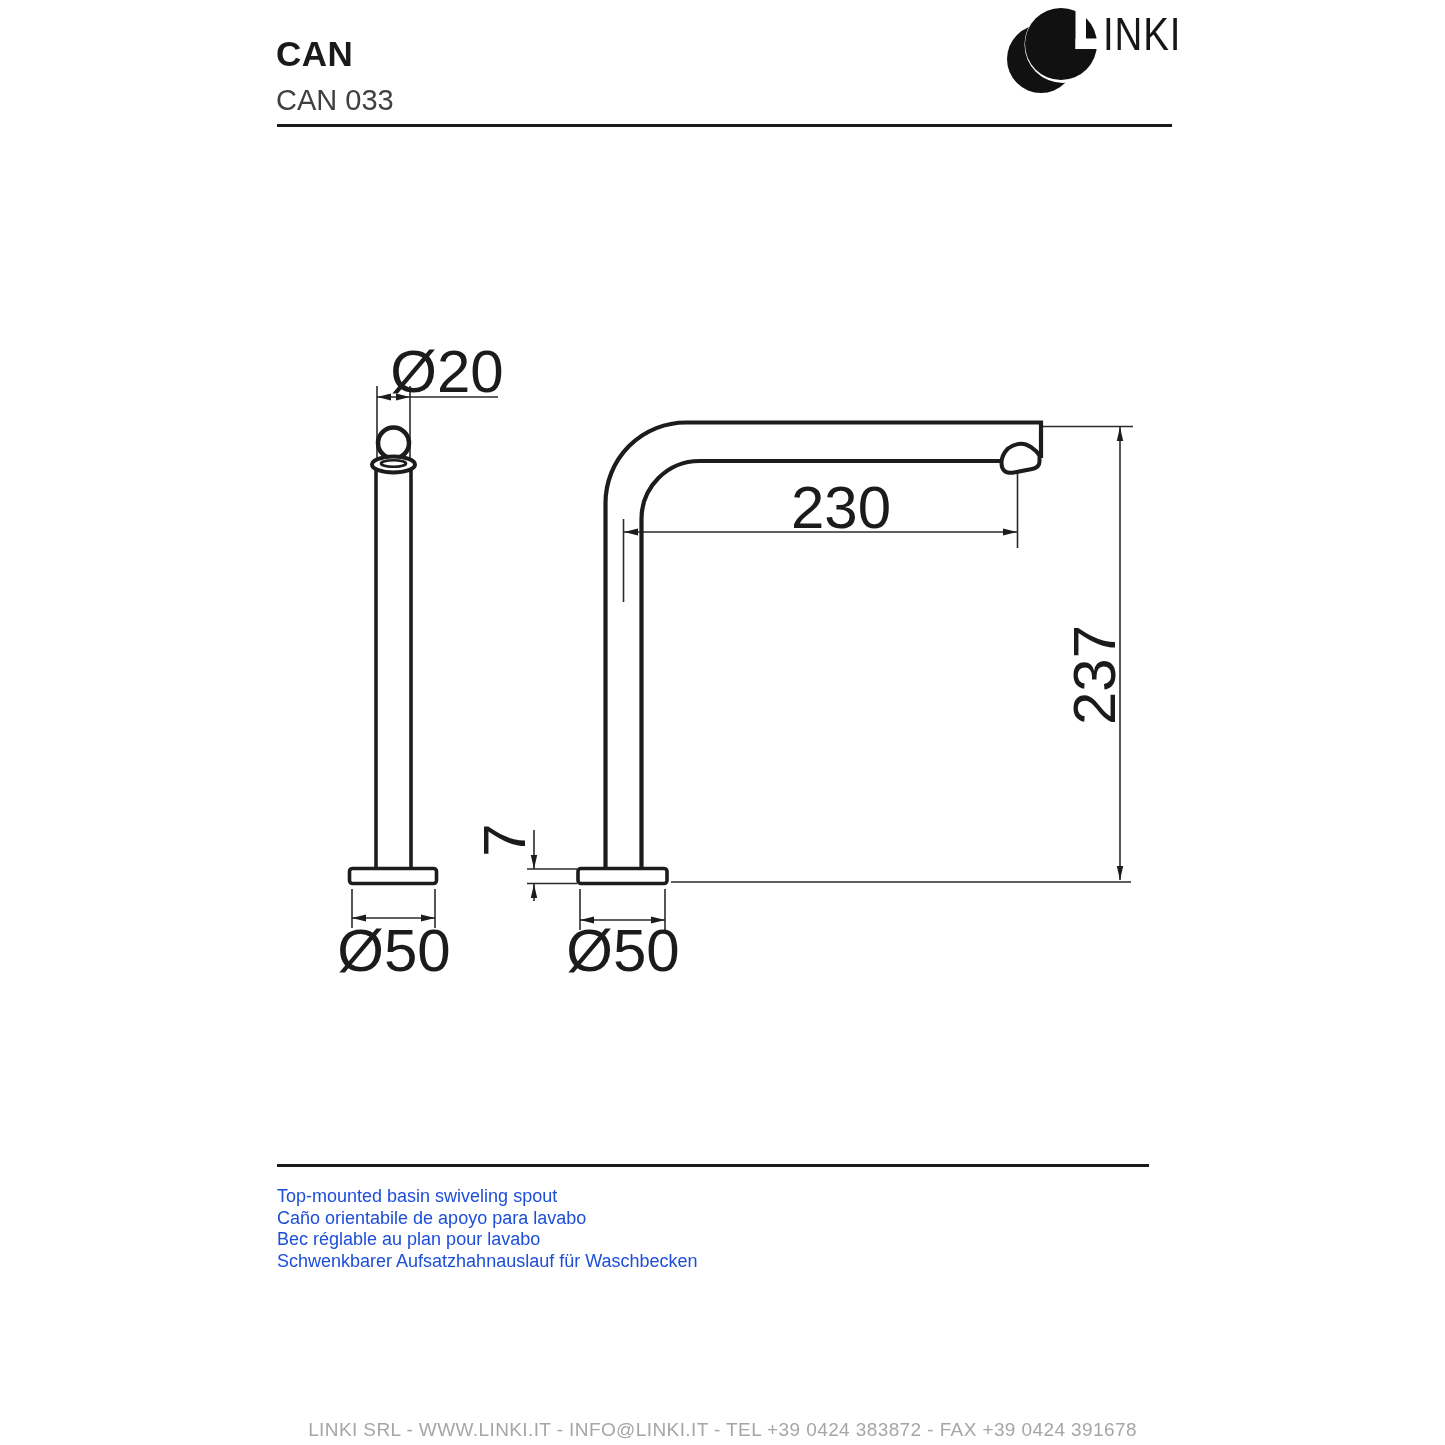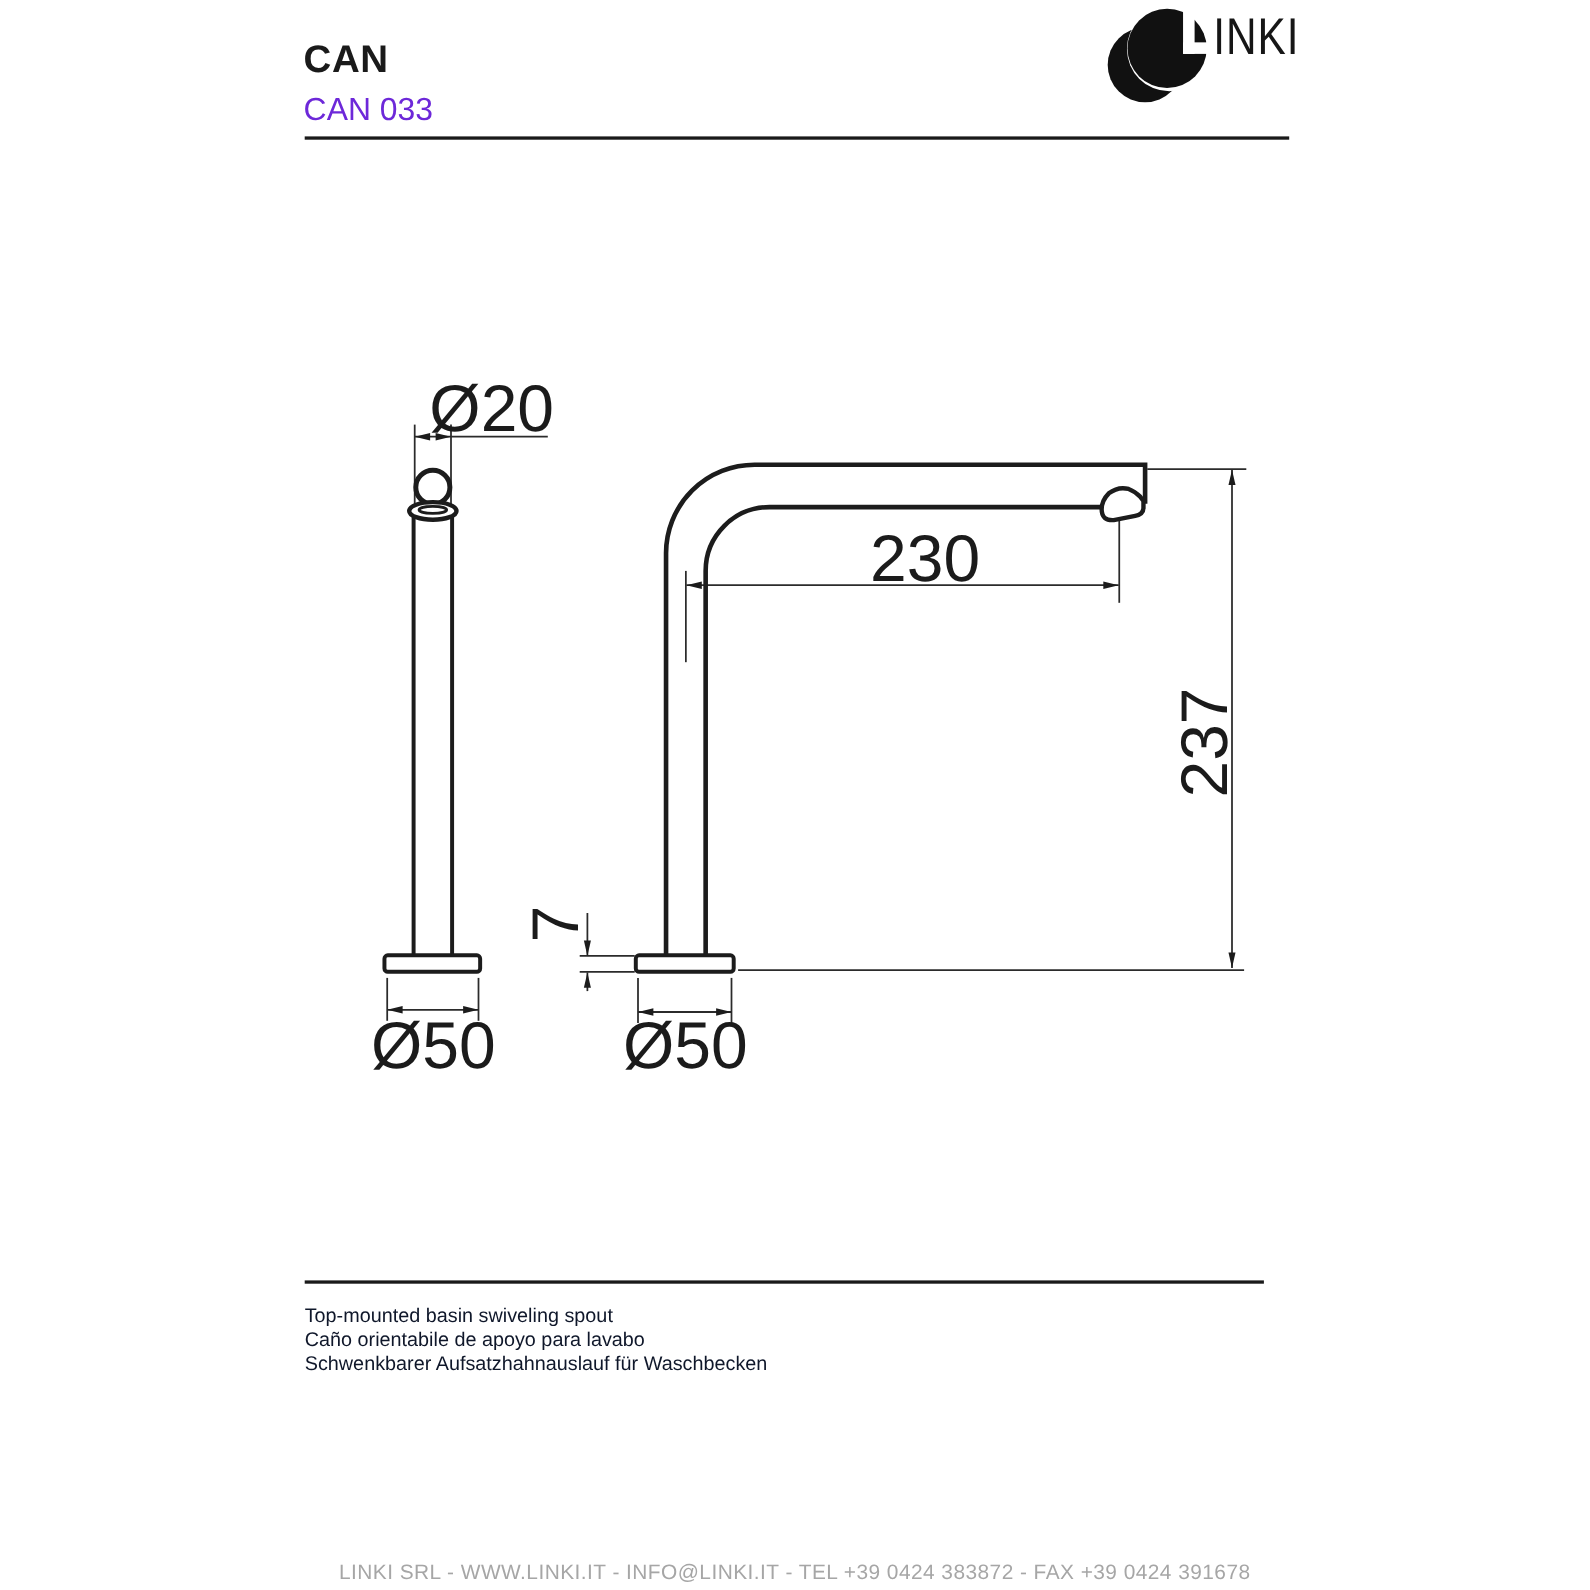--- a/index.html
+++ b/index.html
@@ -1,24 +1,24 @@
 <!DOCTYPE html>
 <html><head>
 <meta charset="utf-8">
 <style>
   html,body{margin:0;padding:0;background:#fff;}
   .page{position:relative;width:1445px;height:1445px;background:#ffffff;
         font-family:"Liberation Sans",sans-serif;color:#1a1a1a;overflow:hidden;}
   .abs{position:absolute;}
   .title{left:276px;top:34px;font-size:35px;font-weight:700;letter-spacing:.5px;}
-  .subtitle{left:276px;top:84px;font-size:29px;font-weight:400;color:#6d28d9;}
+  .subtitle{left:276px;top:84px;font-size:29px;font-weight:400;color:#404040;}
   .rule{background:#1a1a1a;}
   .rule1{left:277px;top:124px;width:895px;height:3px;}
   .rule2{left:277px;top:1164px;width:872px;height:2.5px;}
-  .descs{left:277px;top:1186px;font-size:18px;line-height:21.5px;color:#0f172a;}
+  .descs{left:277px;top:1186px;font-size:18px;line-height:21.5px;color:#1d4ed8;}
   .footer{left:0;top:1419px;width:1445px;text-align:center;font-size:19px;
           color:#a6a6a6;letter-spacing:.4px;}
   svg{position:absolute;left:0;top:0;}
   .logo-svg{left:990px;top:2px;}
   .thin{stroke:#2b2b2b;stroke-width:1.6;fill:none;}
   .thick{stroke:#1c1c1c;stroke-width:3.6;fill:none;}
   .thick4{stroke:#1c1c1c;stroke-width:4.2;fill:none;}
   .ballline{stroke:#1c1c1c;stroke-width:4.5;fill:#fff;}
   .collar{stroke:#1c1c1c;stroke-width:4;fill:#fff;}
   .collar-in{stroke:#1c1c1c;stroke-width:2.6;fill:none;}
@@ -118,18 +118,19 @@
       <text class="dim" x="841" y="528">230</text>
       <text class="dim" x="1115" y="675" transform="rotate(-90 1115 675)">237</text>
       <text class="dim" x="525" y="840" transform="rotate(-90 525 840)">7</text>
     </g>
   </svg>
 
   <div class="abs rule rule2"></div>
   <div class="abs descs">
     <div>Top-mounted basin swiveling spout</div>
     <div>Caño orientabile de apoyo para lavabo</div>
+    <div>Bec réglable au plan pour lavabo</div>
     <div>Schwenkbarer Aufsatzhahnauslauf für Waschbecken</div>
   </div>
 
   <div class="abs footer">LINKI SRL - WWW.LINKI.IT - INFO@LINKI.IT - TEL +39 0424 383872 - FAX +39 0424 391678</div>
 
 </div>
 
 </body></html>

